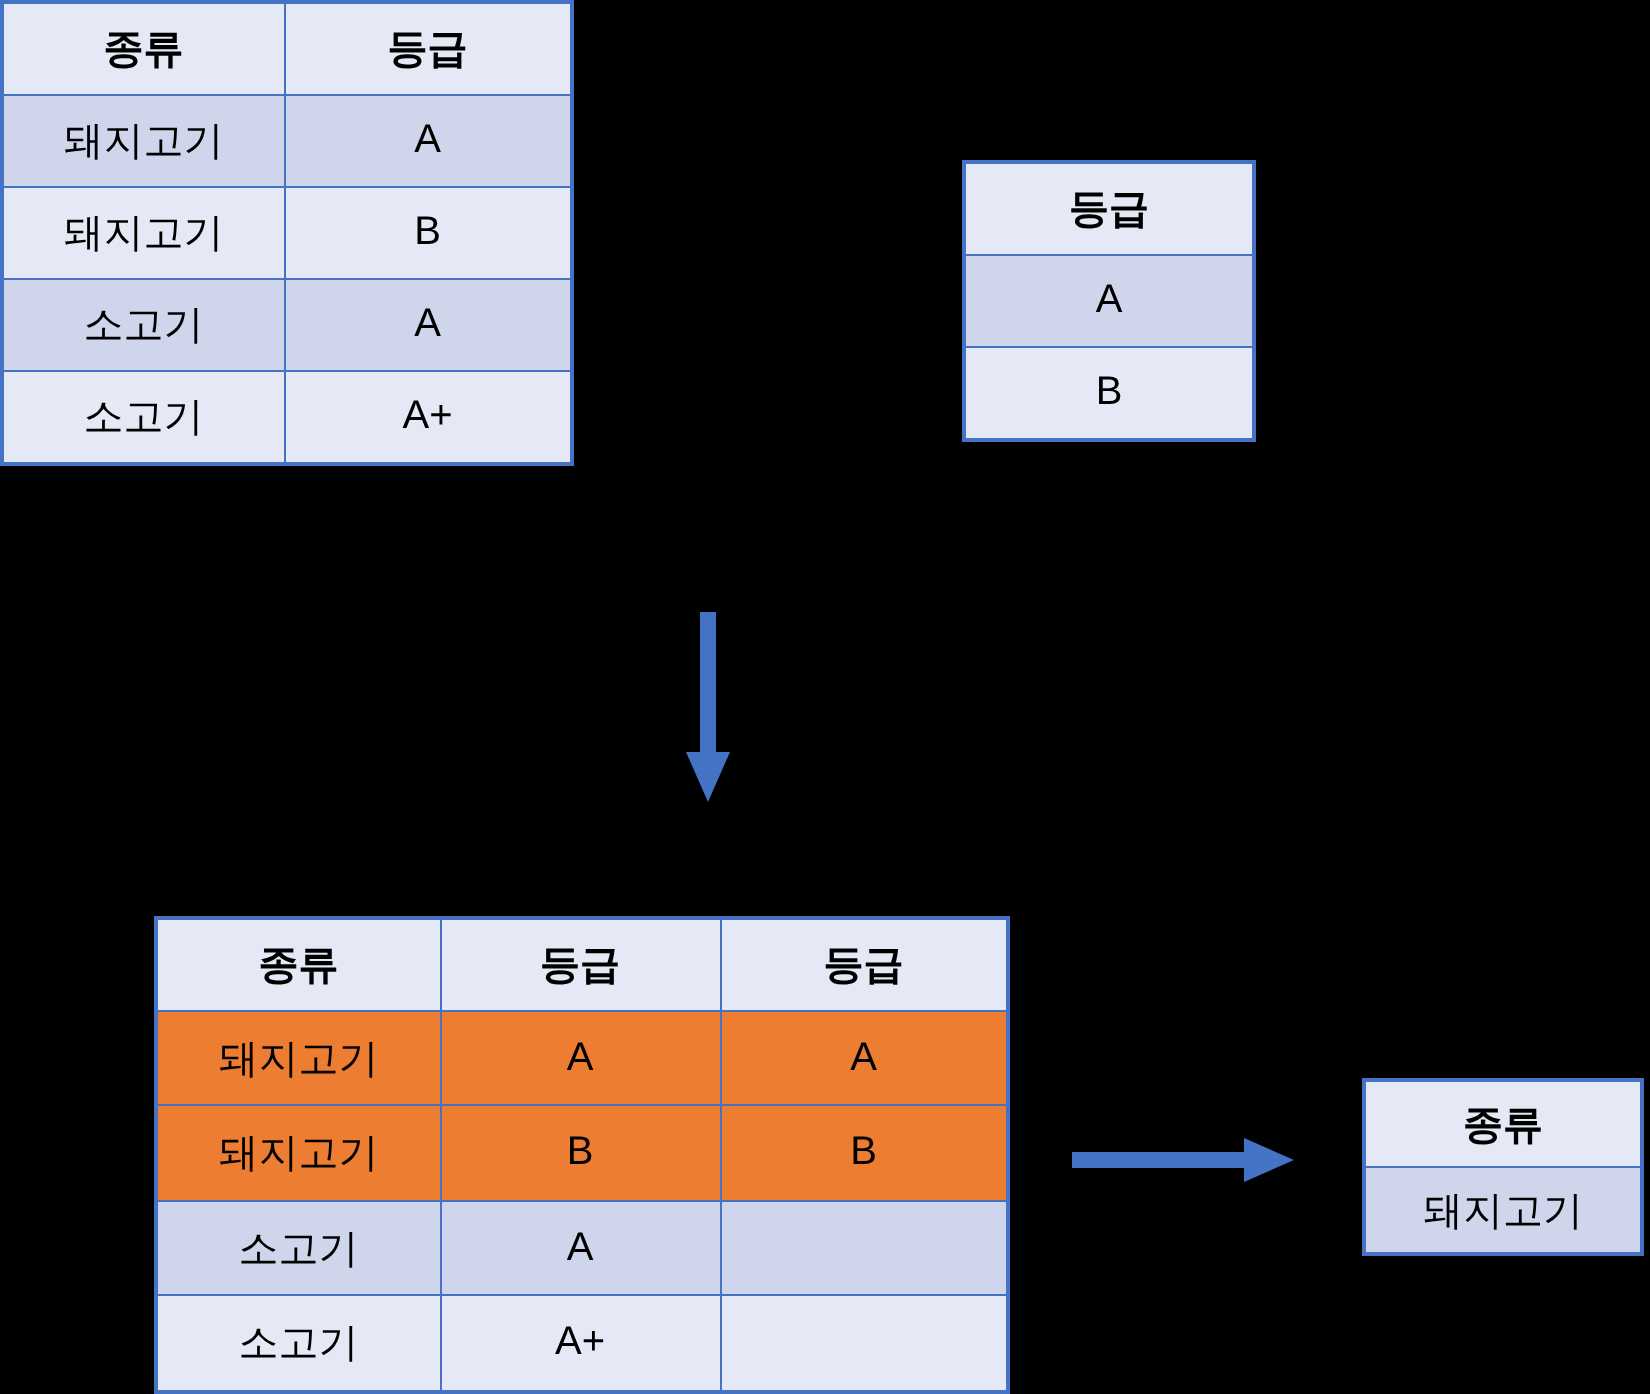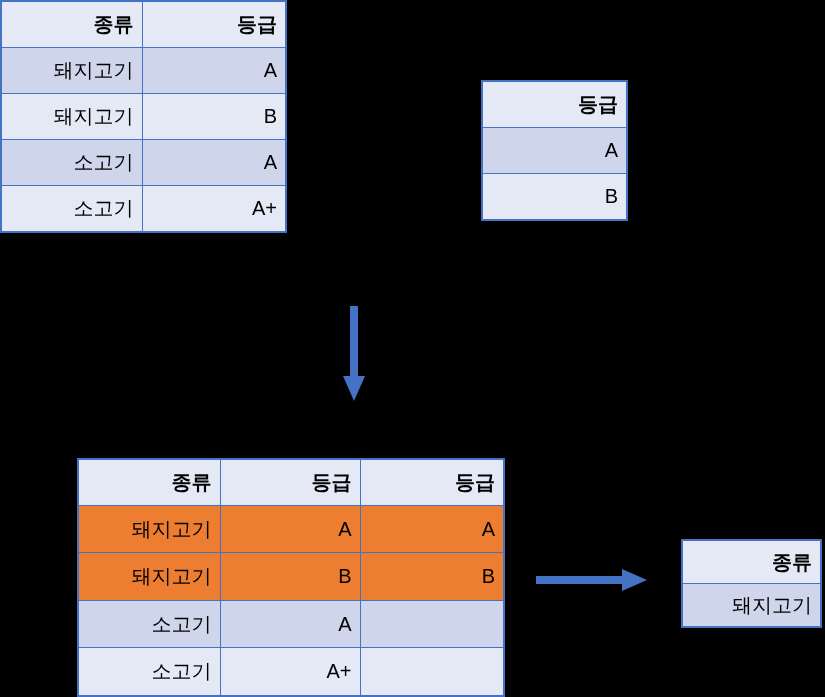--- a/index.html
+++ b/index.html
@@ -28,21 +28,21 @@
     position: absolute;
     border-collapse: collapse;
     table-layout: fixed;
     background: #e4e9f5;
     box-sizing: border-box;
     border: 2px solid #4472c4;
   }
   .tbl td, .tbl th {
     border: 1px solid #4472c4;
     padding: 0 8px;
-    text-align: right;
+    text-align: center;
     vertical-align: middle;
     font-size: 20px;
     font-weight: normal;
     color: #000000;
     background: #e4e9f5;
     white-space: nowrap;
     overflow: hidden;
   }
   .tbl th {
     font-weight: bold;

